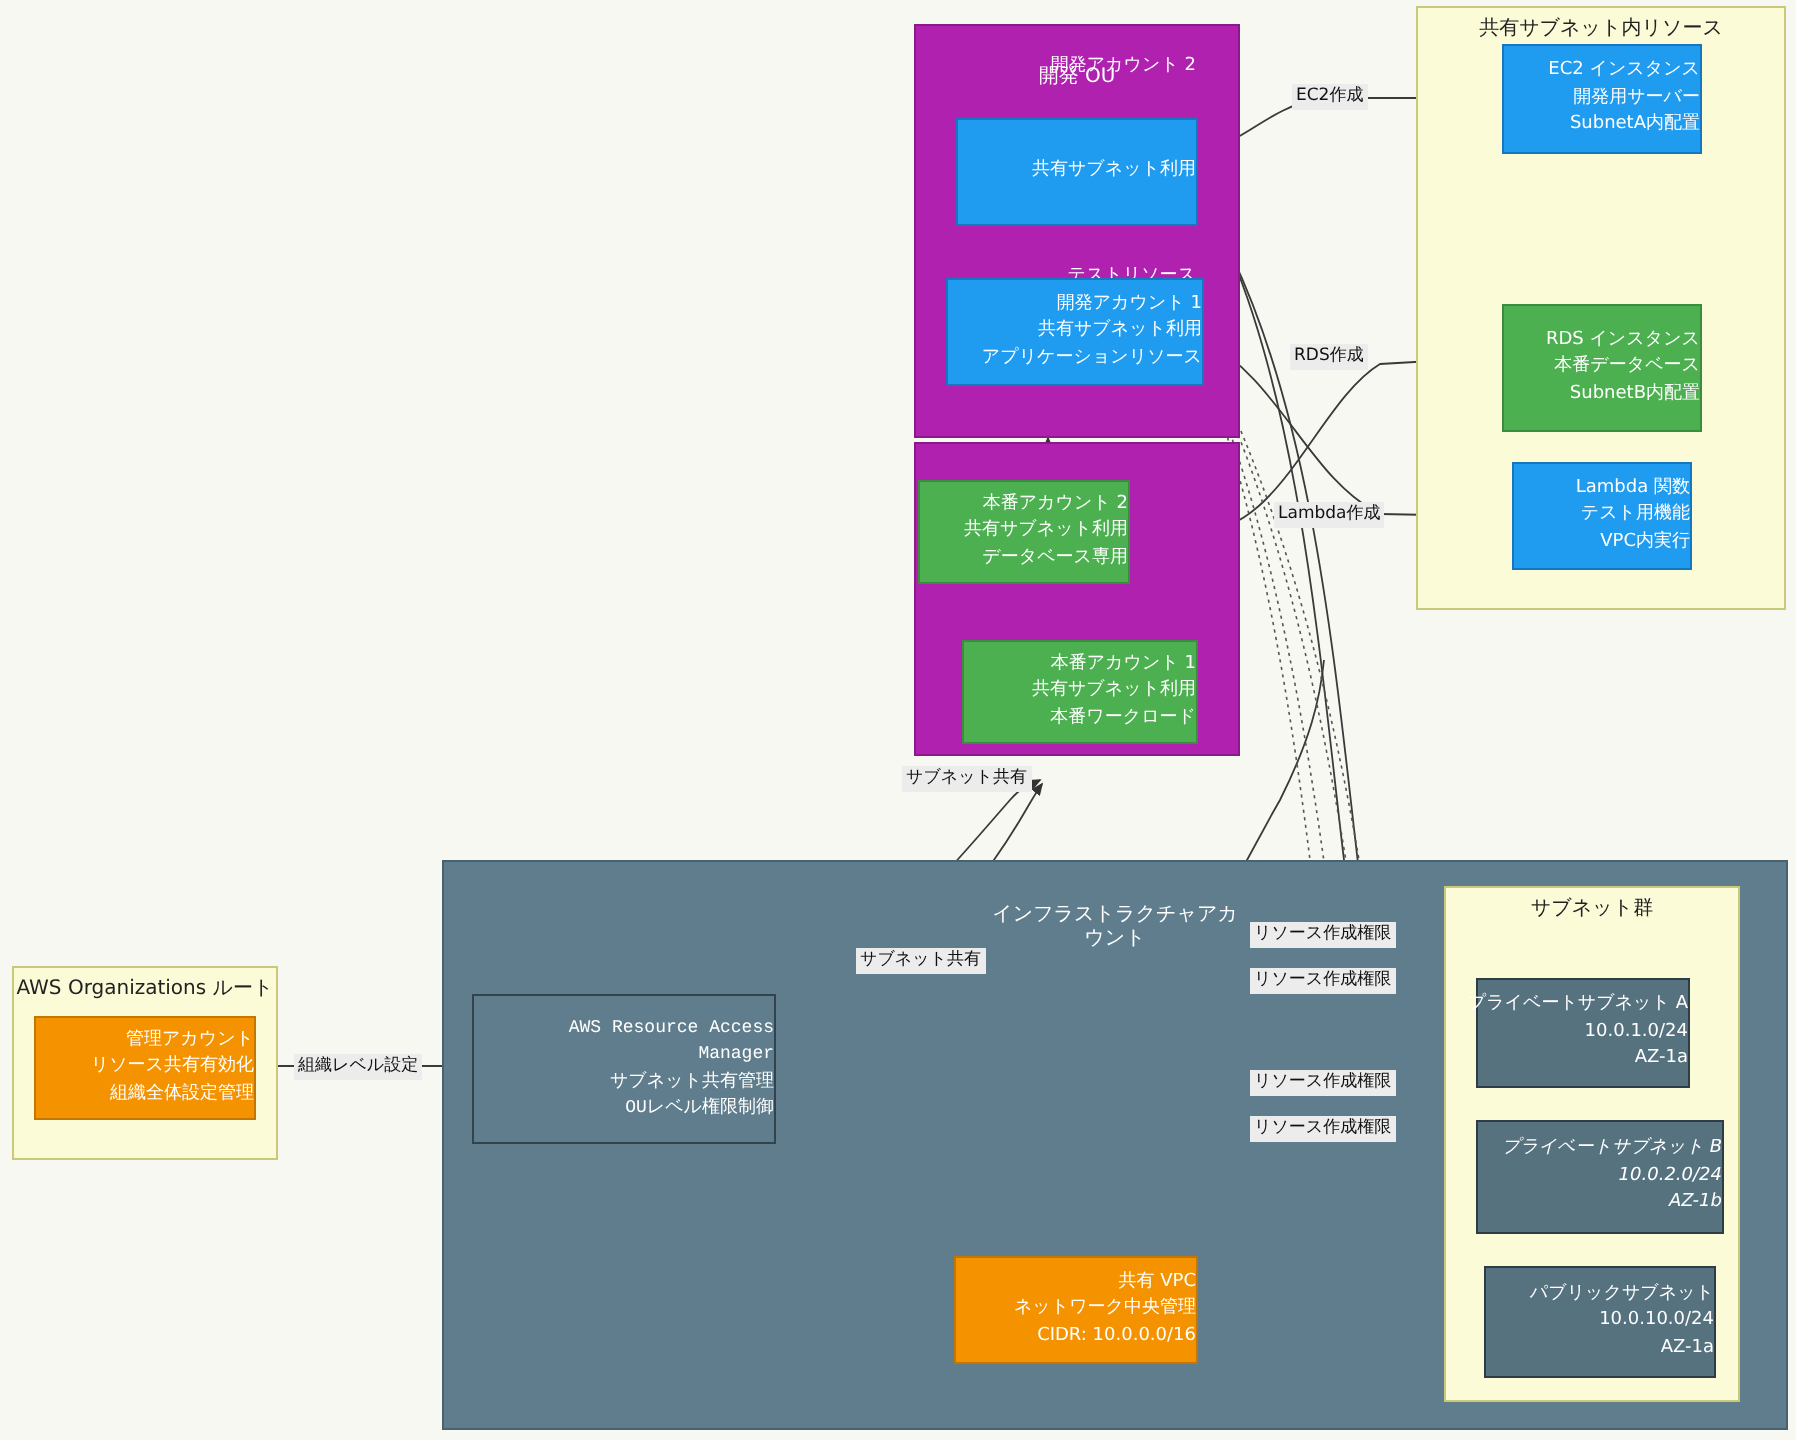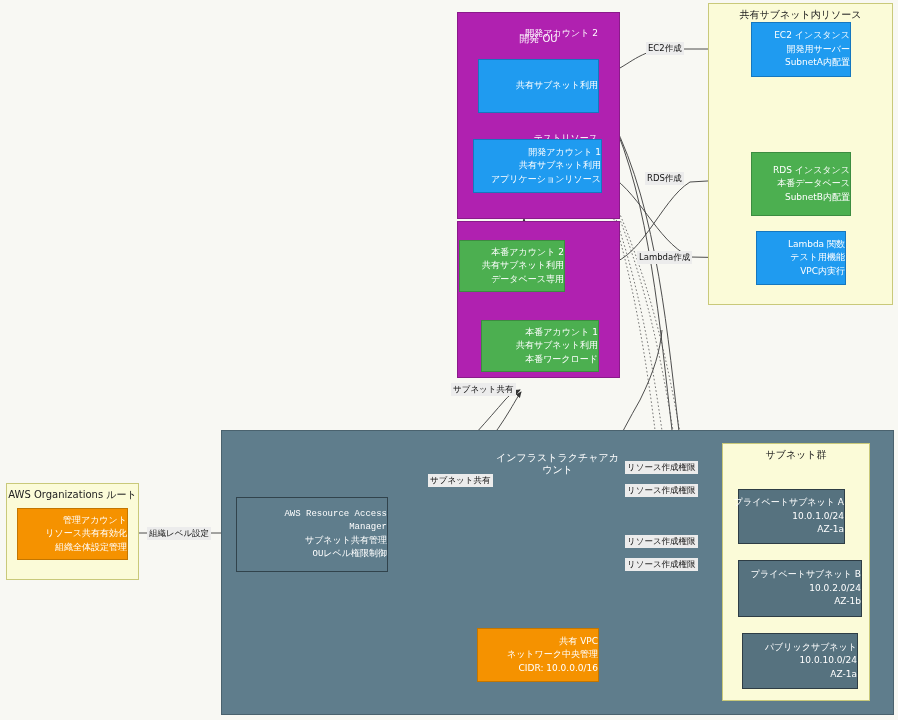--- a/index.html
+++ b/index.html
@@ -148,21 +148,21 @@
   </div>
 
   <div class="cluster cream" style="left:722px;top:443px;width:148px;height:258px;">
     <div class="cluster-title">サブネット群</div>
   </div>
   <div class="node slatebox" style="left:738px;top:489px;width:107px;height:55px;">
     <div>プライベートサブネット A</div>
     <div>10.0.1.0/24</div>
     <div>AZ-1a</div>
   </div>
-  <div class="node slatebox" style="left:738px;top:560px;width:124px;height:57px;">
+  <div class="node slatebox" style="left:738px;top:560px;width:124px;height:57px;font-style:italic;">
     <div>プライベートサブネット B</div>
     <div>10.0.2.0/24</div>
     <div>AZ-1b</div>
   </div>
   <div class="node slatebox" style="left:742px;top:633px;width:116px;height:56px;">
     <div>パブリックサブネット</div>
     <div>10.0.10.0/24</div>
     <div>AZ-1a</div>
   </div>
 

